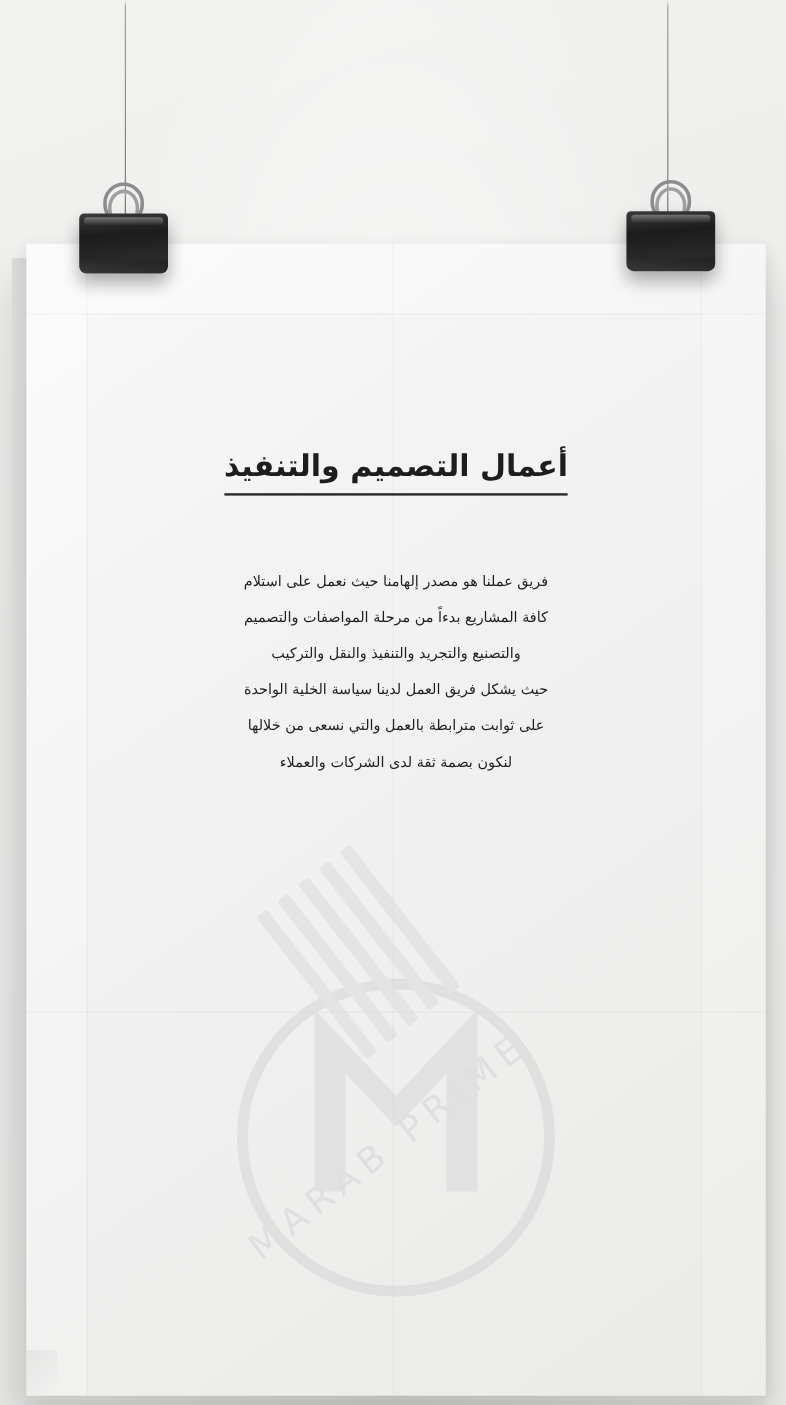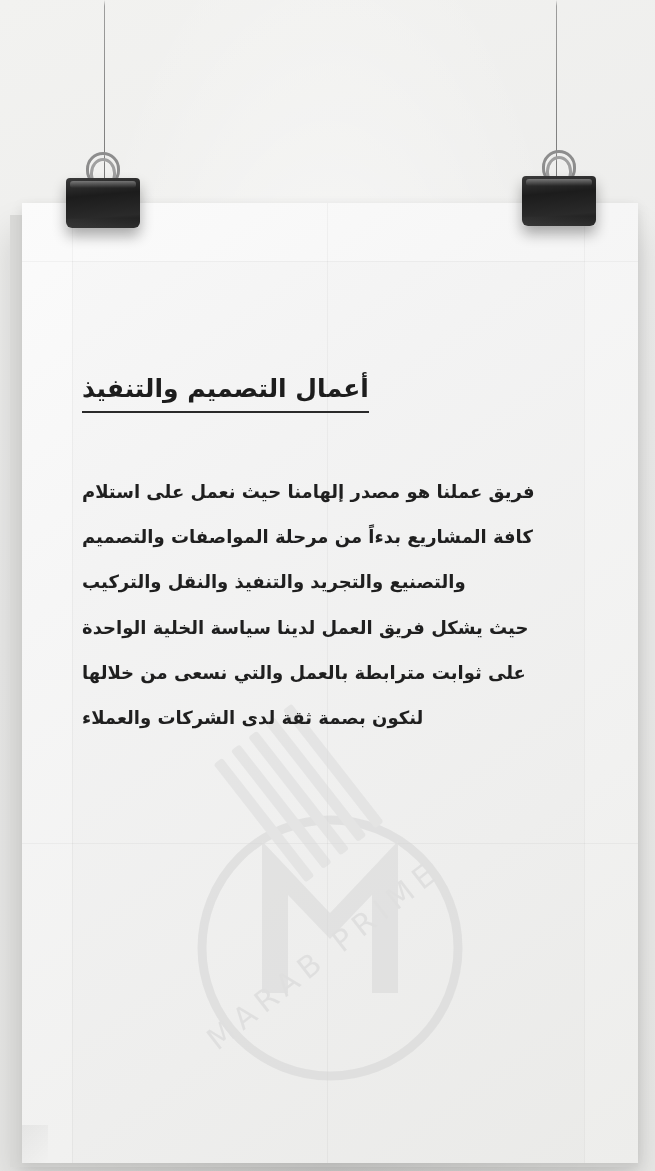--- a/index.html
+++ b/index.html
@@ -150,38 +150,38 @@
     pointer-events: none;
     z-index: 21;
   }
 
   
   #content {
     position: absolute;
     inset: 0;
     z-index: 30;
     padding: 170px 60px 0 60px;
-    text-align: left;
+    text-align: center;
   }
   #poster-title {
     font-family: "DejaVu Sans", sans-serif;
     font-size: 25px;
     font-weight: 700;
     color: #1d1d1d;
     letter-spacing: 0px;
     margin: 0 0 56px 0;
     display: inline-block;
     border-bottom: 2px solid #2a2a2a;
     padding-bottom: 5px;
     line-height: 1.3;
   }
   #poster-body {
     font-family: "DejaVu Sans", sans-serif;
-    font-size: 18px;
-    font-weight: 700;
+    font-size: 12px;
+    font-weight: 400;
     color: #1f1f1f;
     line-height: 2.52;
     margin: 0;
     direction: rtl;
     white-space: pre-line;
   }
 
   
   #corner {
     position: absolute;

